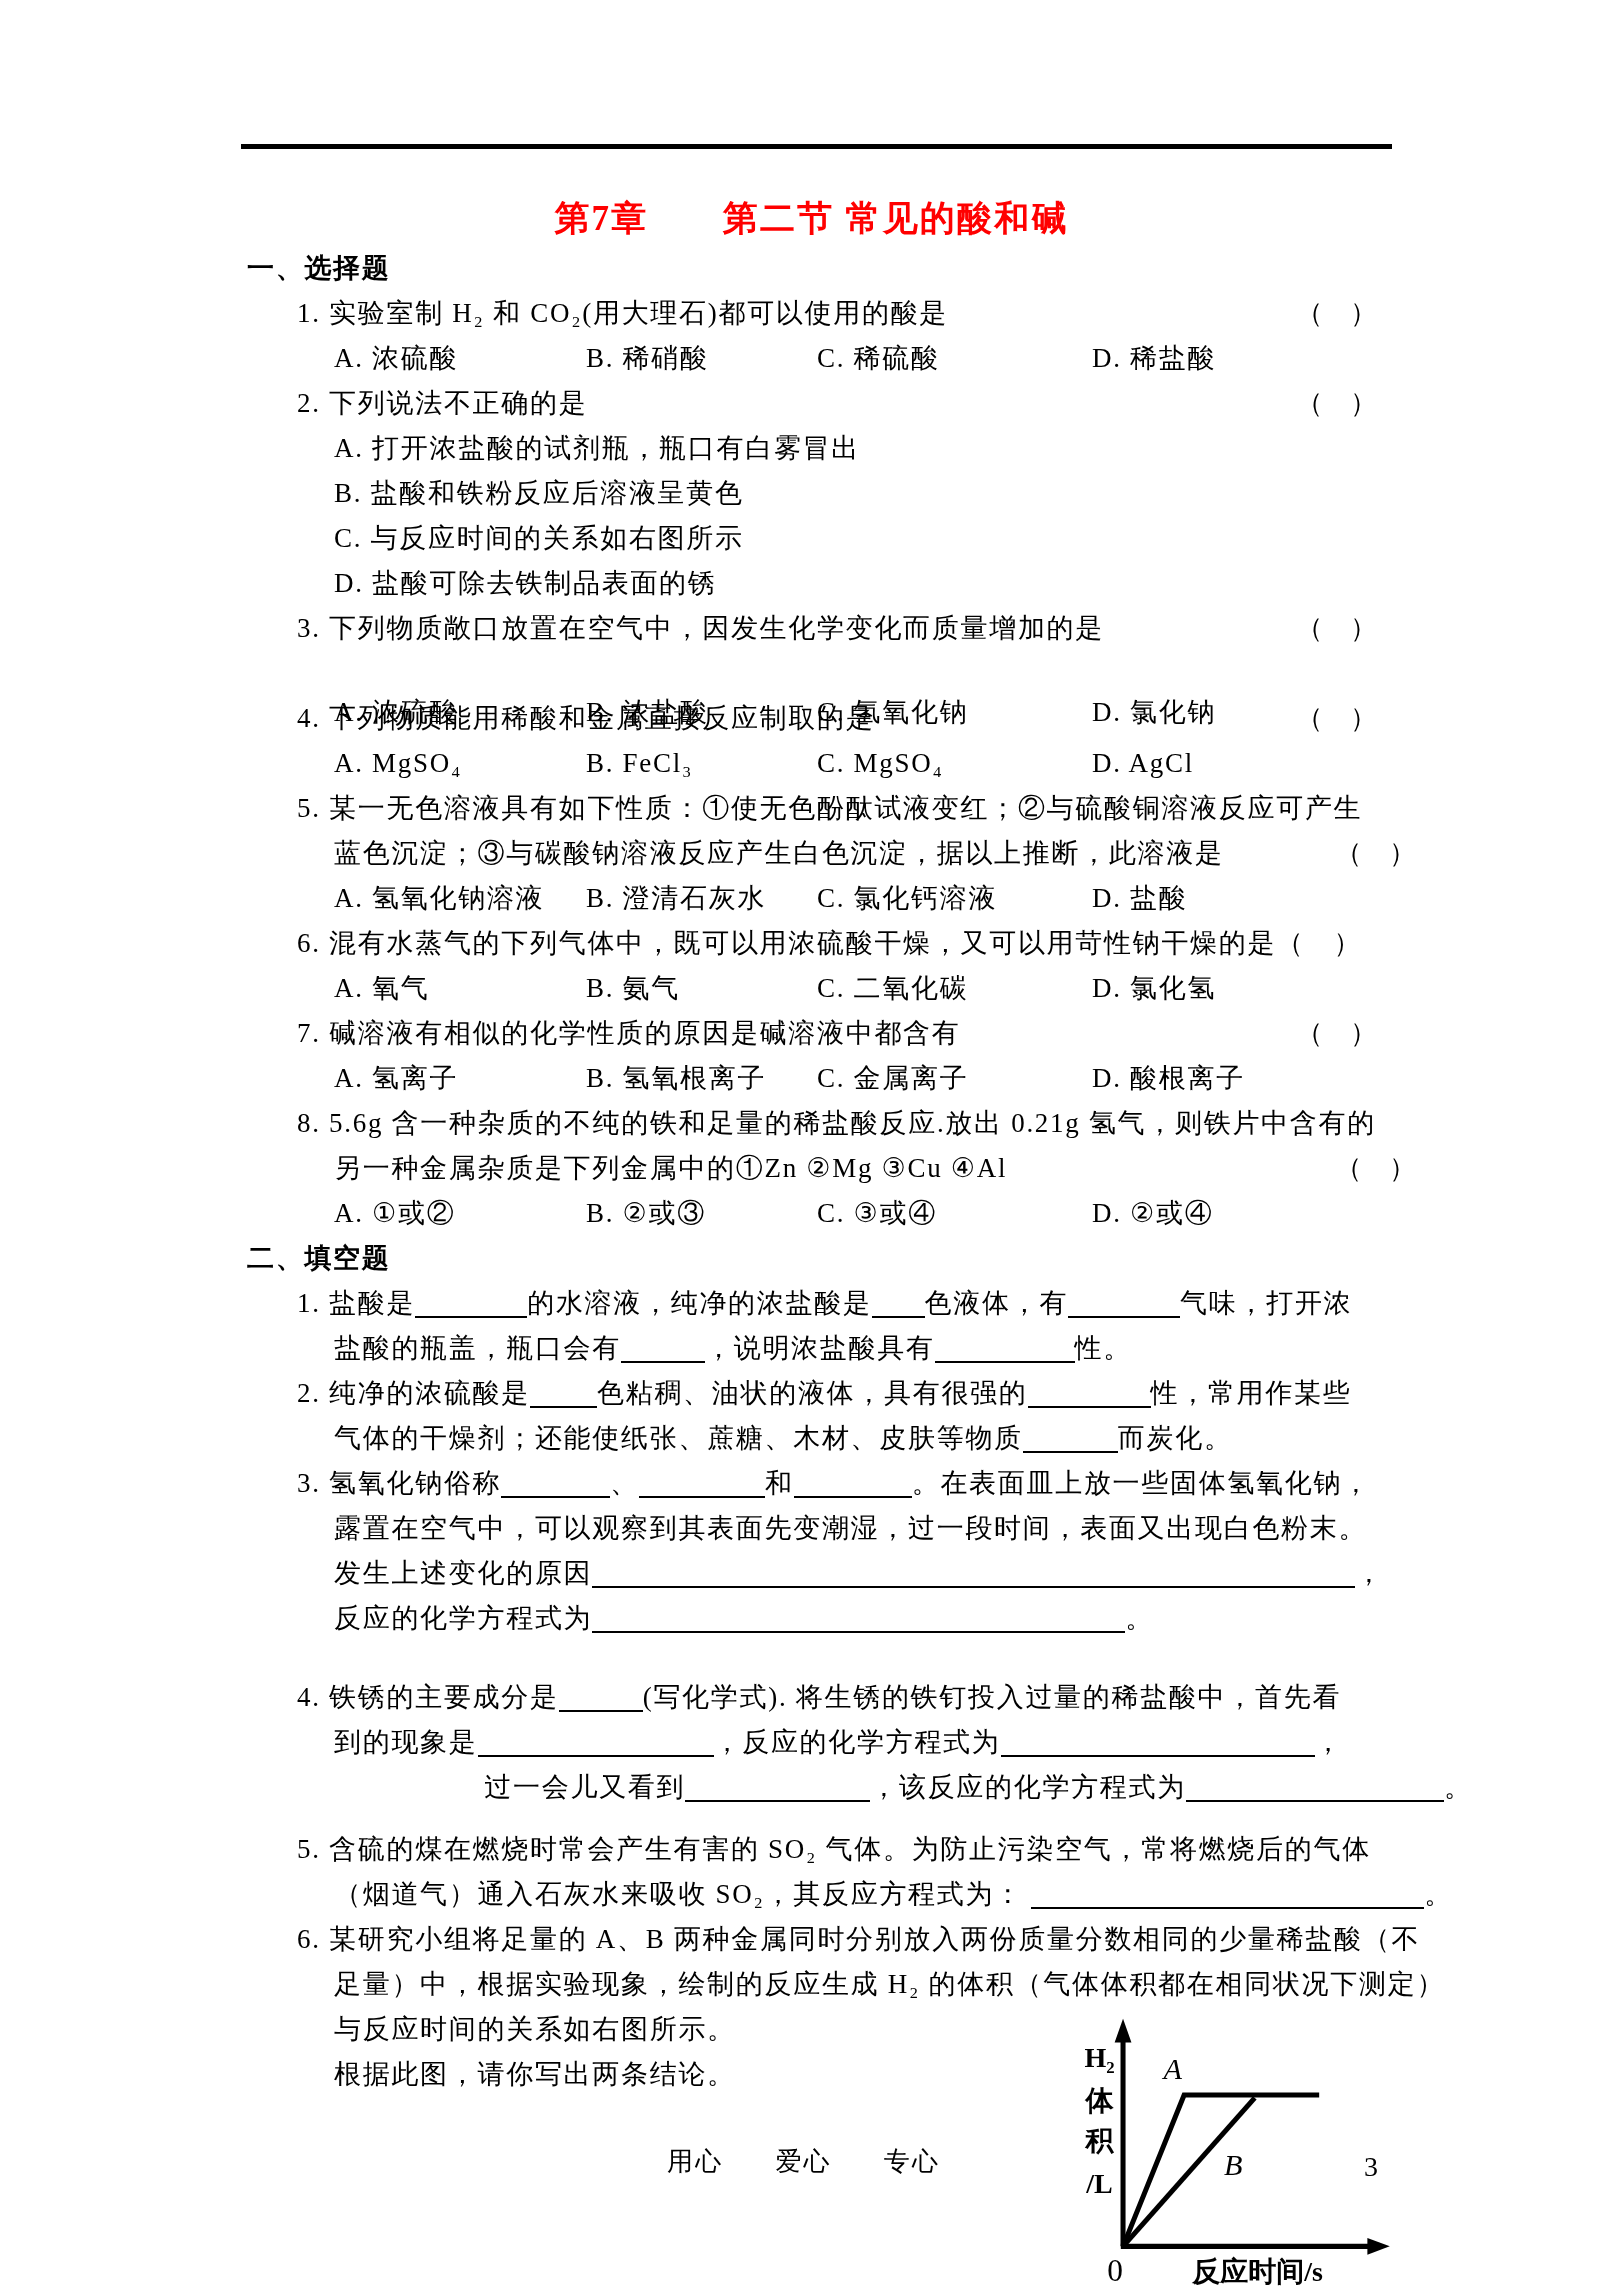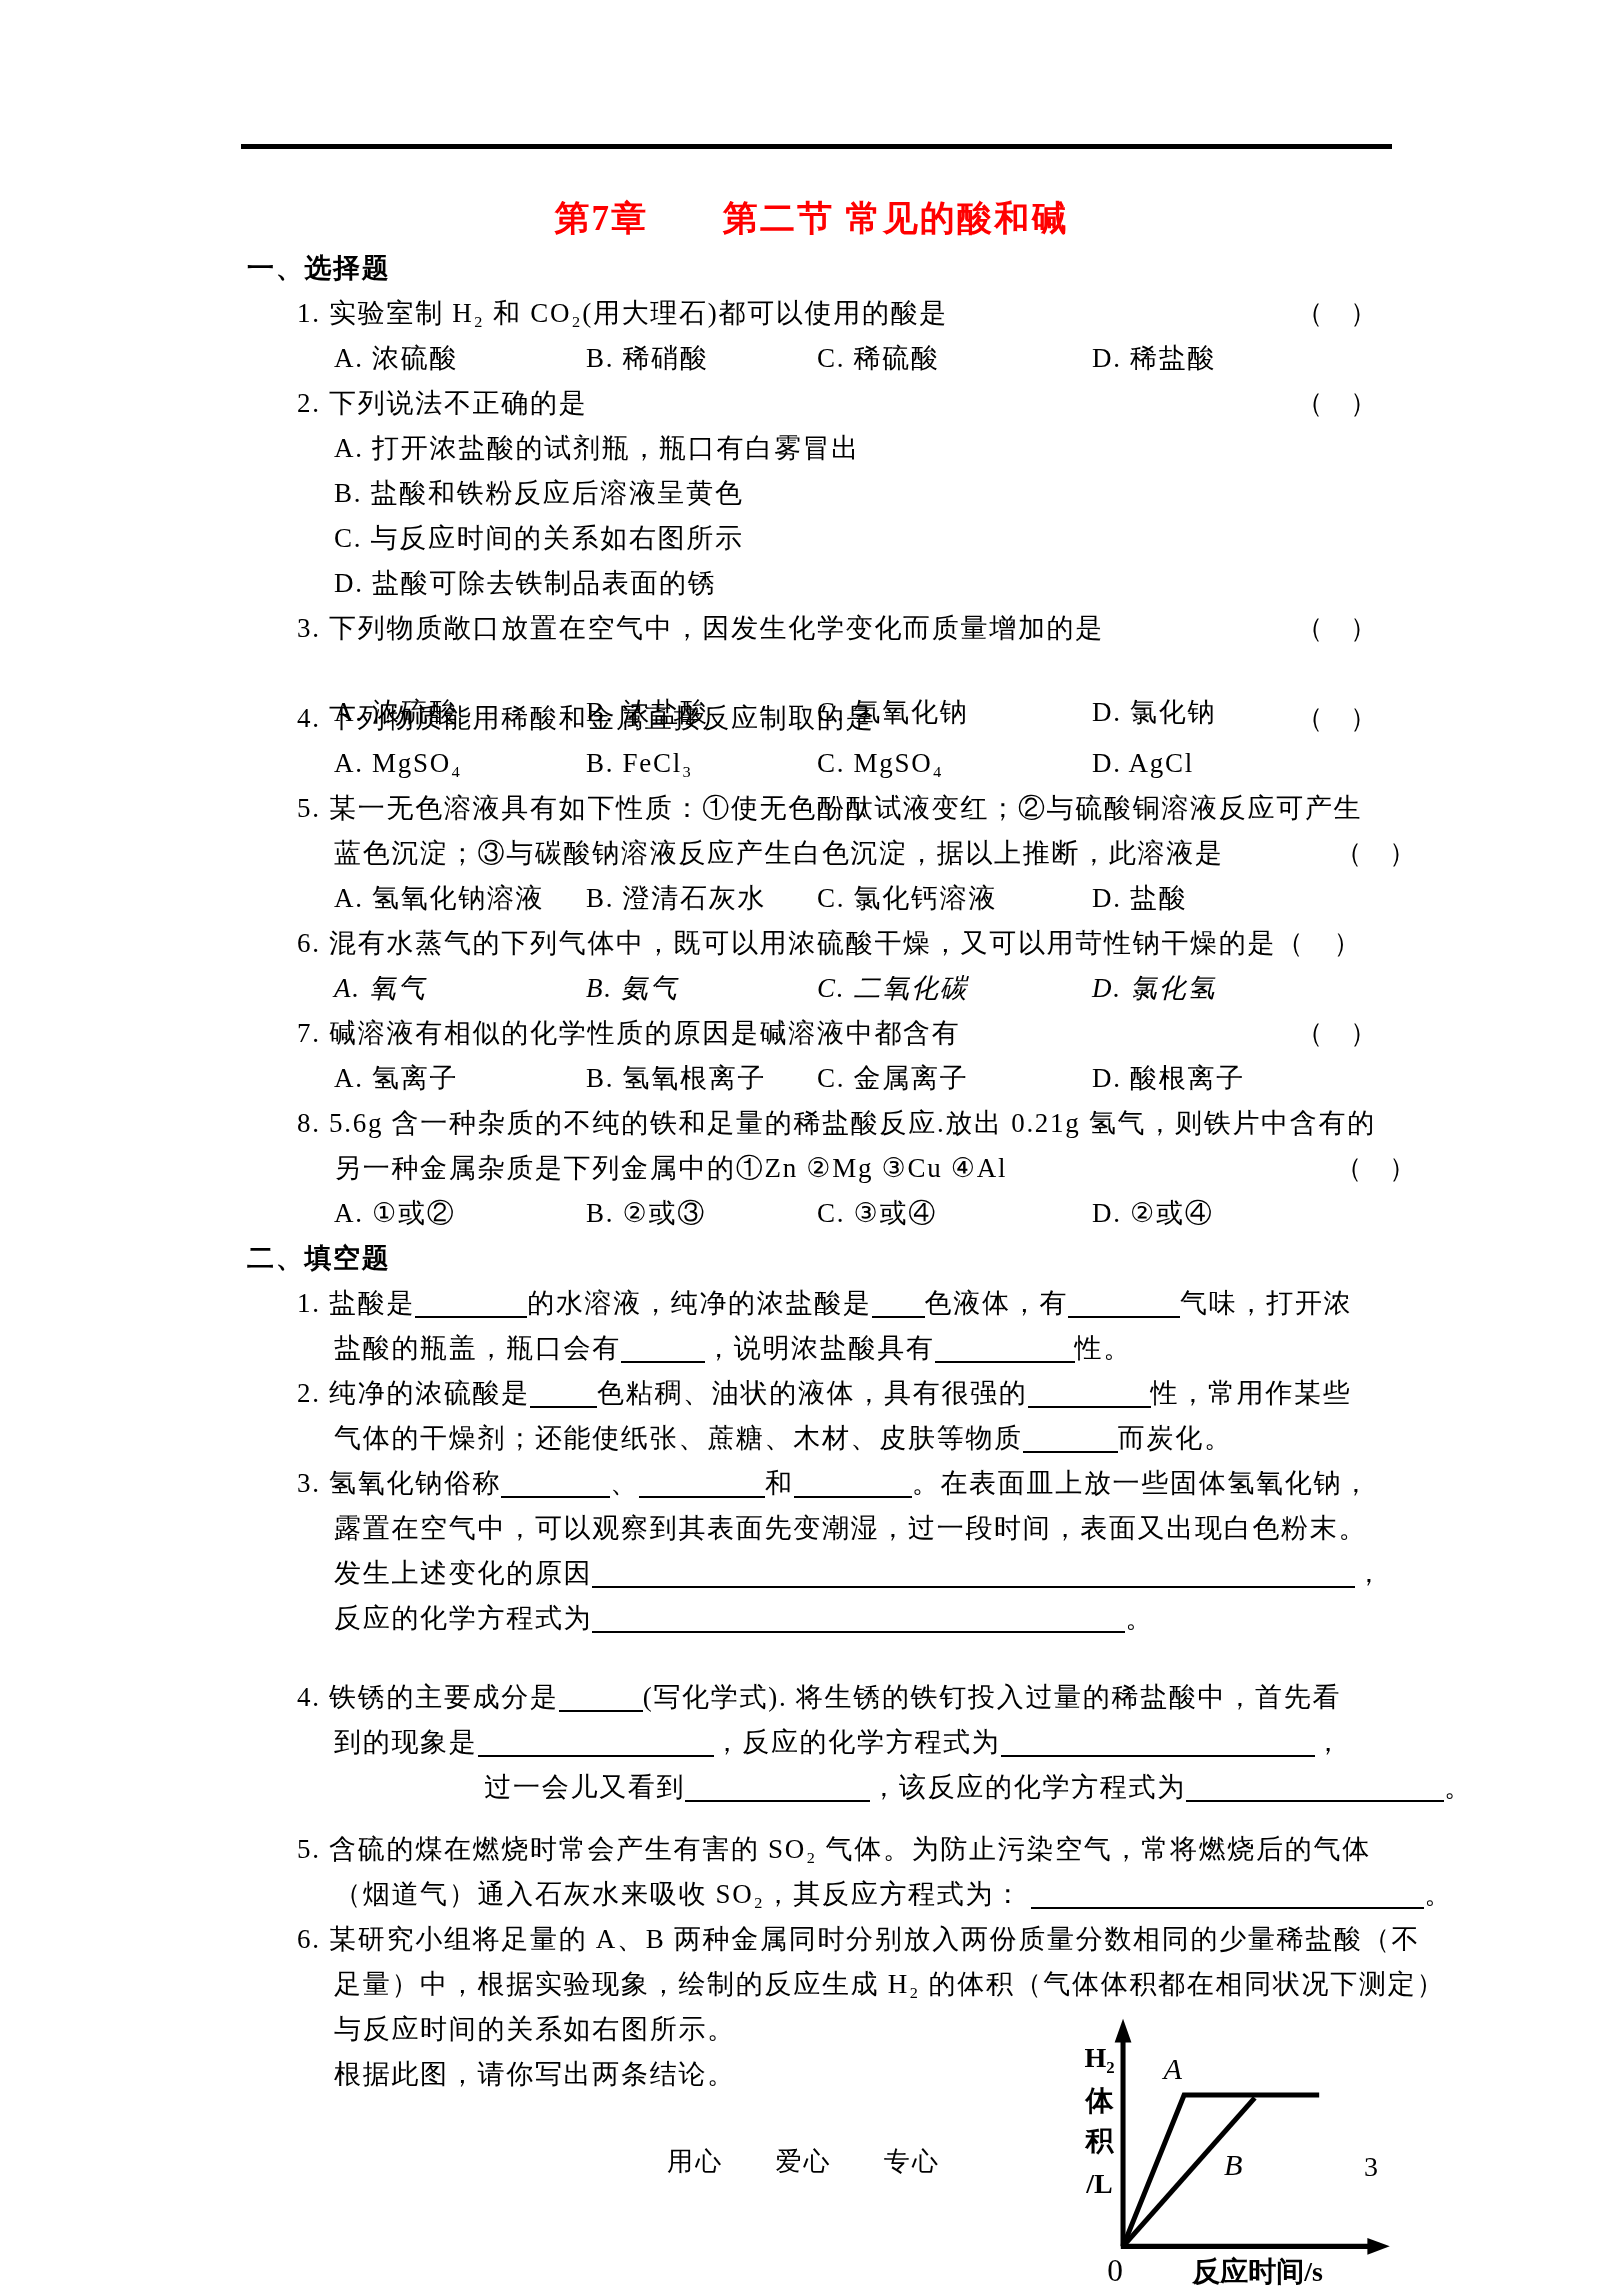--- a/index.html
+++ b/index.html
@@ -74,21 +74,21 @@
       <div class="line" style="padding-left: 334px;"><span>C. 与反应时间的关系如右图所示</span></div>
       <div class="line" style="padding-left: 334px;"><span>D. 盐酸可除去铁制品表面的锈</span></div>
       <div class="line" style="padding-left: 297px;"><span>3. 下列物质敞口放置在空气中，因发生化学变化而质量增加的是</span><span class="paren" style="left: 1296px;">（　）</span></div>
       <div class="line" style="padding-left: 334px;"><span class="opt" style="width: 252px;">A. 浓硫酸</span><span class="opt" style="width: 231px; margin-top: 39px;">B. 浓盐酸</span><span class="opt" style="width: 275px;">C. 氢氧化钠</span><span class="opt">D. 氯化钠</span></div>
       <div class="line" style="padding-left: 297px;"><span>4. 下列物质能用稀酸和金属直接反应制取的是</span><span class="paren" style="left: 1296px;">（　）</span></div>
       <div class="line" style="padding-left: 334px;"><span class="opt" style="width: 252px;">A.  MgSO₄</span><span class="opt" style="width: 231px;">B.  FeCl₃</span><span class="opt" style="width: 275px;">C.  MgSO₄</span><span class="opt">D.  AgCl</span></div>
       <div class="line" style="padding-left: 297px;"><span>5. 某一无色溶液具有如下性质：①使无色酚酞试液变红；②与硫酸铜溶液反应可产生</span></div>
       <div class="line" style="padding-left: 334px;"><span>蓝色沉淀；③与碳酸钠溶液反应产生白色沉淀，据以上推断，此溶液是</span><span class="paren" style="left: 1335px;">（　）</span></div>
       <div class="line" style="padding-left: 334px;"><span class="opt" style="width: 252px;">A. 氢氧化钠溶液</span><span class="opt" style="width: 231px;">B. 澄清石灰水</span><span class="opt" style="width: 275px;">C. 氯化钙溶液</span><span class="opt">D. 盐酸</span></div>
       <div class="line" style="padding-left: 297px;"><span>6. 混有水蒸气的下列气体中，既可以用浓硫酸干燥，又可以用苛性钠干燥的是（　）</span></div>
-      <div class="line" style="padding-left: 334px; font-style: italic;"><span class="opt" style="width: 252px;">A. 氧气</span><span class="opt" style="width: 231px;">B. 氨气</span><span class="opt" style="width: 275px;">C. 二氧化碳</span><span class="opt">D. 氯化氢</span></div>
+      <div class="line" style="padding-left: 334px;"><span class="opt" style="width: 252px;">A. 氧气</span><span class="opt" style="width: 231px;">B. 氨气</span><span class="opt" style="width: 275px;">C. 二氧化碳</span><span class="opt">D. 氯化氢</span></div>
       <div class="line" style="padding-left: 297px;"><span>7. 碱溶液有相似的化学性质的原因是碱溶液中都含有</span><span class="paren" style="left: 1296px;">（　）</span></div>
       <div class="line" style="padding-left: 334px;"><span class="opt" style="width: 252px;">A. 氢离子</span><span class="opt" style="width: 231px;">B. 氢氧根离子</span><span class="opt" style="width: 275px;">C. 金属离子</span><span class="opt">D. 酸根离子</span></div>
       <div class="line" style="padding-left: 297px;"><span>8. 5.6g 含一种杂质的不纯的铁和足量的稀盐酸反应.放出 0.21g 氢气，则铁片中含有的</span></div>
       <div class="line" style="padding-left: 334px;"><span>另一种金属杂质是下列金属中的①Zn ②Mg ③Cu ④Al</span><span class="paren" style="left: 1335px;">（　）</span></div>
       <div class="line" style="padding-left: 334px;"><span class="opt" style="width: 252px;">A. ①或②</span><span class="opt" style="width: 231px;">B. ②或③</span><span class="opt" style="width: 275px;">C. ③或④</span><span class="opt">D. ②或④</span></div>
       <div class="line heading" style="padding-left: 247px;">二、填空题</div>
       <div class="line" style="padding-left: 297px;"><span>1. 盐酸是</span><span class="blank" style="width: 112px;"></span><span>的水溶液，纯净的浓盐酸是</span><span class="blank" style="width: 53px;"></span><span>色液体，有</span><span class="blank" style="width: 112px;"></span><span>气味，打开浓</span></div>
       <div class="line" style="padding-left: 334px;"><span>盐酸的瓶盖，瓶口会有</span><span class="blank" style="width: 84px;"></span><span>，说明浓盐酸具有</span><span class="blank" style="width: 140px;"></span><span>性。</span></div>
       <div class="line" style="padding-left: 297px;"><span>2. 纯净的浓硫酸是</span><span class="blank" style="width: 67px;"></span><span>色粘稠、油状的液体，具有很强的</span><span class="blank" style="width: 123px;"></span><span>性，常用作某些</span></div>
       <div class="line" style="padding-left: 334px;"><span>气体的干燥剂；还能使纸张、蔗糖、木材、皮肤等物质</span><span class="blank" style="width: 95px;"></span><span>而炭化。</span></div>

